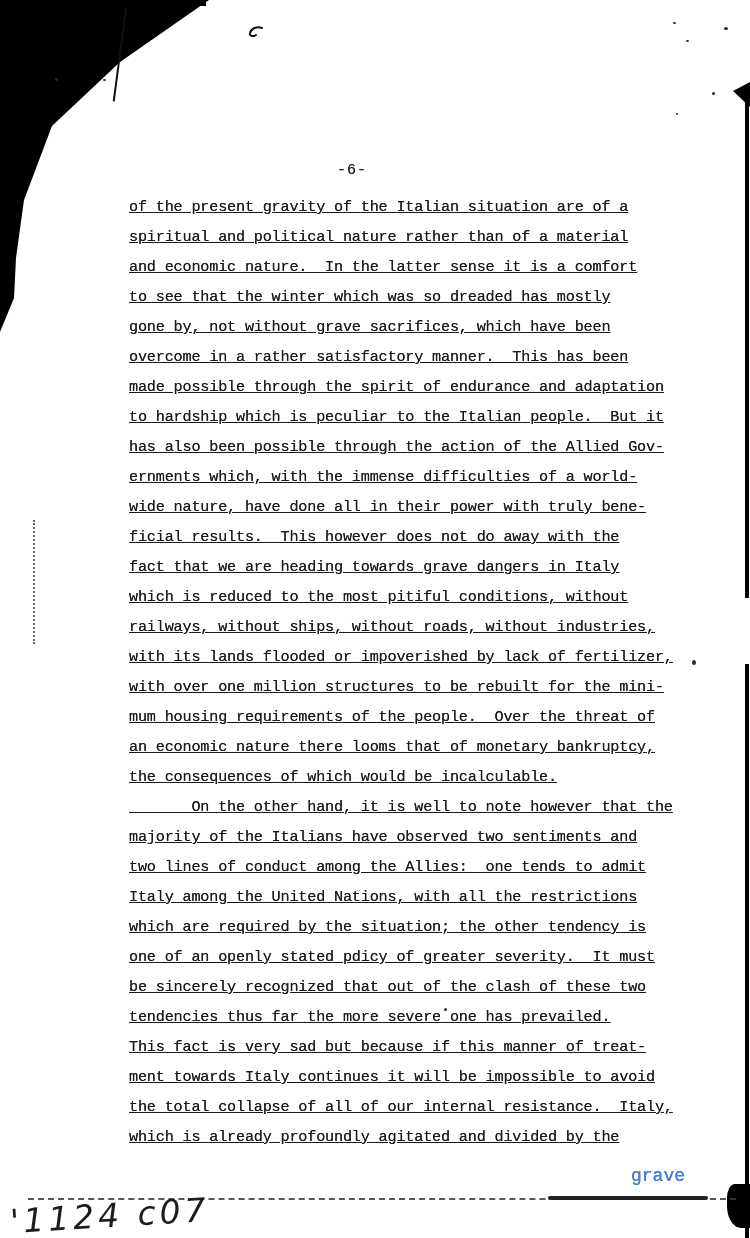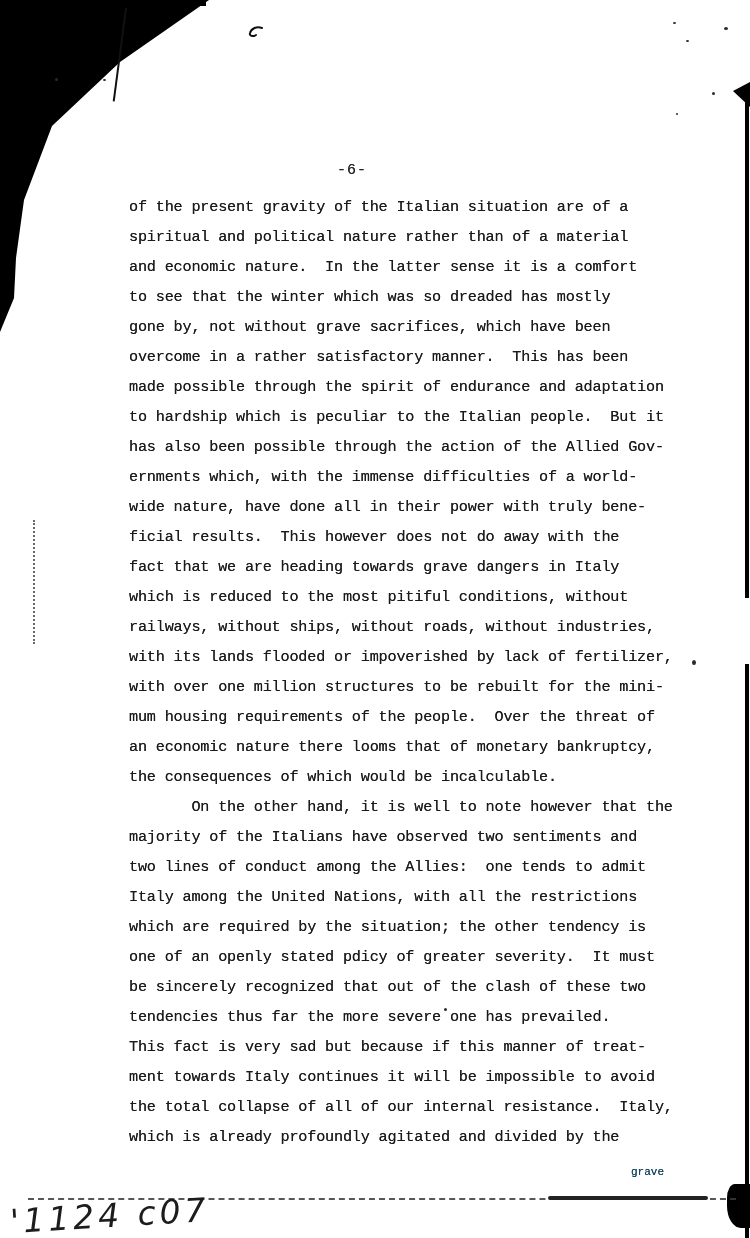--- a/index.html
+++ b/index.html
@@ -18,39 +18,40 @@
     position: absolute;
     left: 129px;
     top: 192px;
     width: 580px;
     font-size: 15.2px;
     line-height: 30px;
     color: #1a1a1a;
     letter-spacing: -0.2px;
     text-shadow: 0 0 0.6px rgba(10,10,10,0.75);
     white-space: pre;
+    text-decoration: underline;
   }
   .tline { height: 30px; }
 
   .page-number {
     position: absolute;
     left: 337px;
     top: 162px;
     font-size: 15px;
     letter-spacing: 1px;
     color: #222;
     text-shadow: 0 0 0.6px rgba(10,10,10,0.7);
   }
 
   .catchword {
     position: absolute;
     left: 631px;
     top: 1166px;
-    font-size: 11px;
-    color: #0c4a6e;
+    font-size: 18px;
+    color: #3b82f6;
     text-shadow: 0 0 0.6px rgba(10,10,10,0.75);
   }
 
   
   .handwriting {
     position: absolute;
     left: 10px;
     top: 1196px;
     font-family: "DejaVu Sans", sans-serif;
     font-style: italic;

